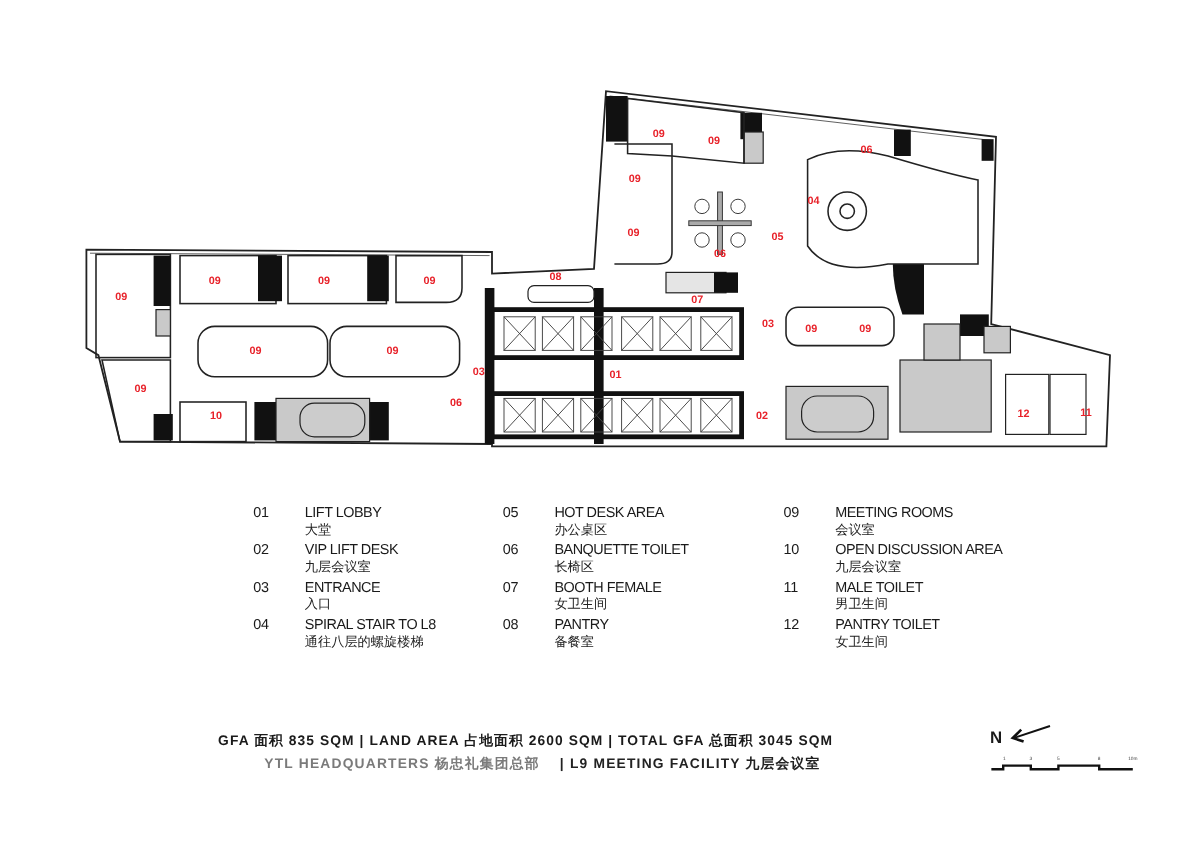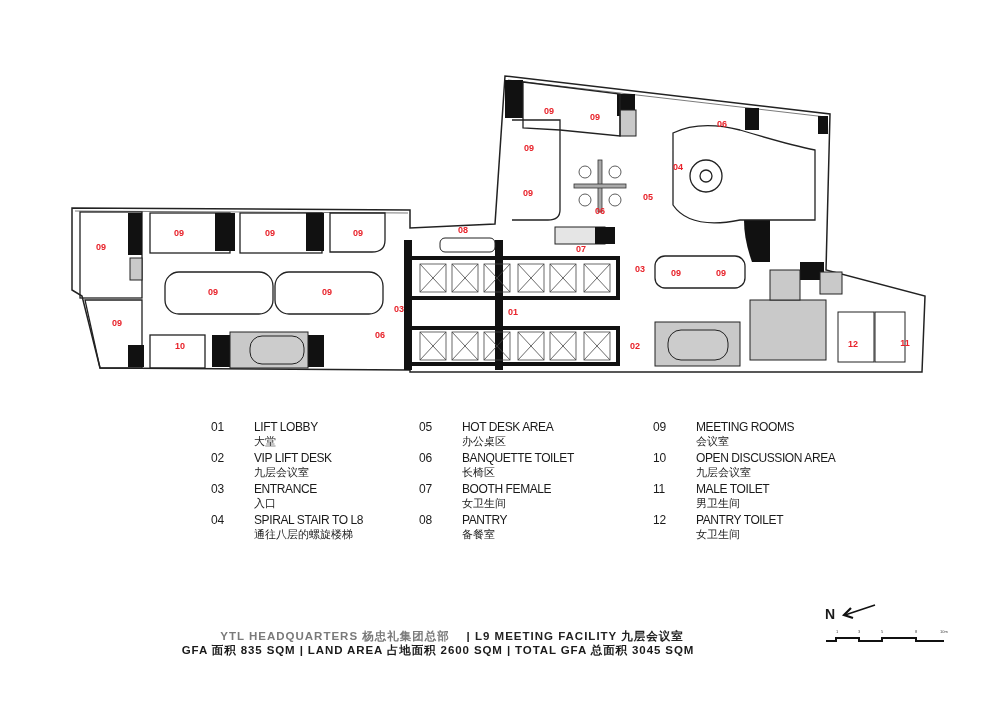--- a/index.html
+++ b/index.html
@@ -8,21 +8,21 @@
   .rl { fill:#e8222a; font-family:"Liberation Sans", sans-serif; font-weight:700; font-size:9px; text-anchor:middle; dominant-baseline:middle; }
   .legend { position:absolute; top:420px; left:0; width:1000px; height:130px; }
   .lcol { position:absolute; top:0; }
   .litem { position:relative; height:31px; }
   .lnum { position:absolute; left:0; top:0; font-size:12px; font-weight:400; letter-spacing:-0.2px; }
   .len { position:absolute; left:43px; top:0; font-size:12px; letter-spacing:-0.4px; white-space:nowrap; }
   .lzh { position:absolute; left:43px; top:14px; font-size:11px; white-space:nowrap; color:#222; }
   .footer1 { position:absolute; top:629px; left:0; width:904px; text-align:center; font-size:11.5px; font-weight:700; letter-spacing:1px; }
   .footer1 .grey { color:#7a7a7a; }
   .footer1 .dark { color:#222; }
-  .footer2 { position:absolute; top:643px; left:0; width:876px; text-align:center; font-size:11.5px; font-weight:700; letter-spacing:0.9px; color:#1a1a1a; }
+  .footer2 { position:absolute; top:610px; left:0; width:876px; text-align:center; font-size:11.5px; font-weight:700; letter-spacing:0.9px; color:#1a1a1a; }
   .north { position:absolute; left:825px; top:600px; width:60px; height:26px; }
   .north-n { position:absolute; left:0; top:6px; font-size:14px; font-weight:700; }
   .scale { position:absolute; left:826px; top:628px; width:135px; height:16px; }
 </style>
 </head>
 <body>
 
 <svg id="plan" viewBox="0 0 1000 400" xmlns="http://www.w3.org/2000/svg">
 
   <g fill="none" stroke="#222" stroke-width="1.5">

